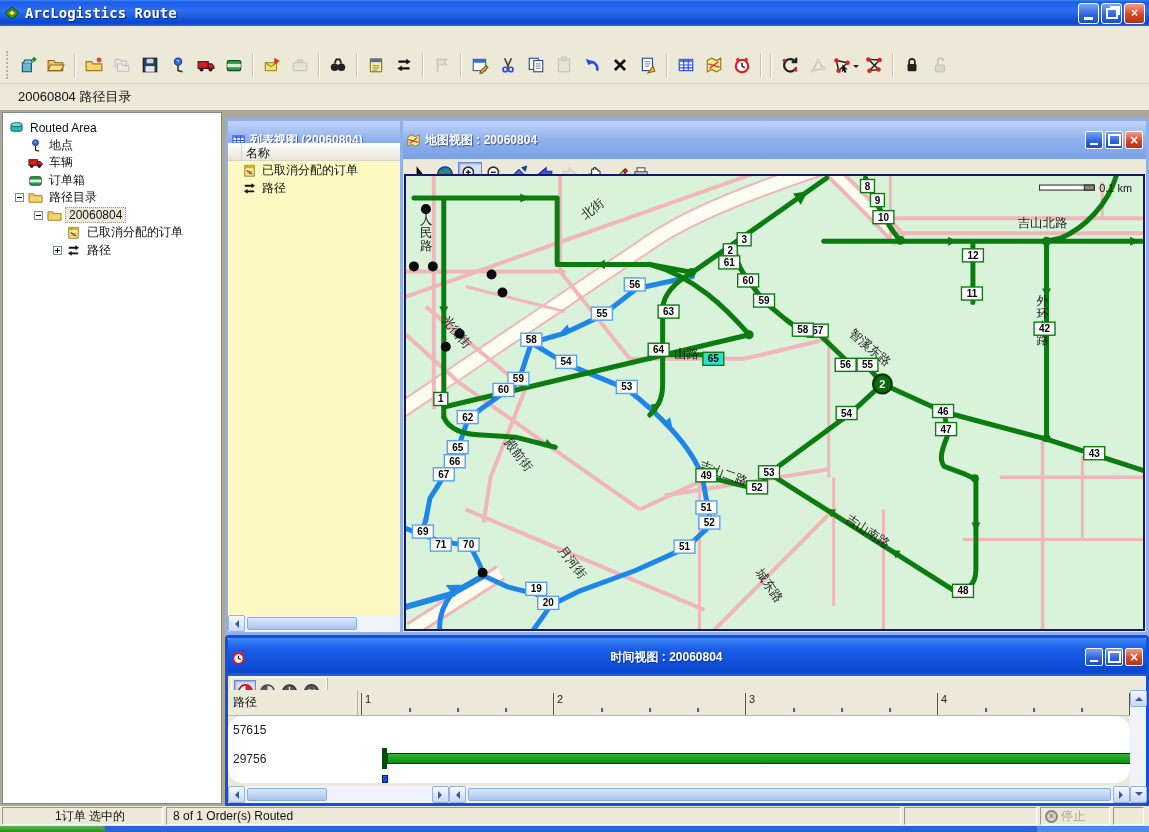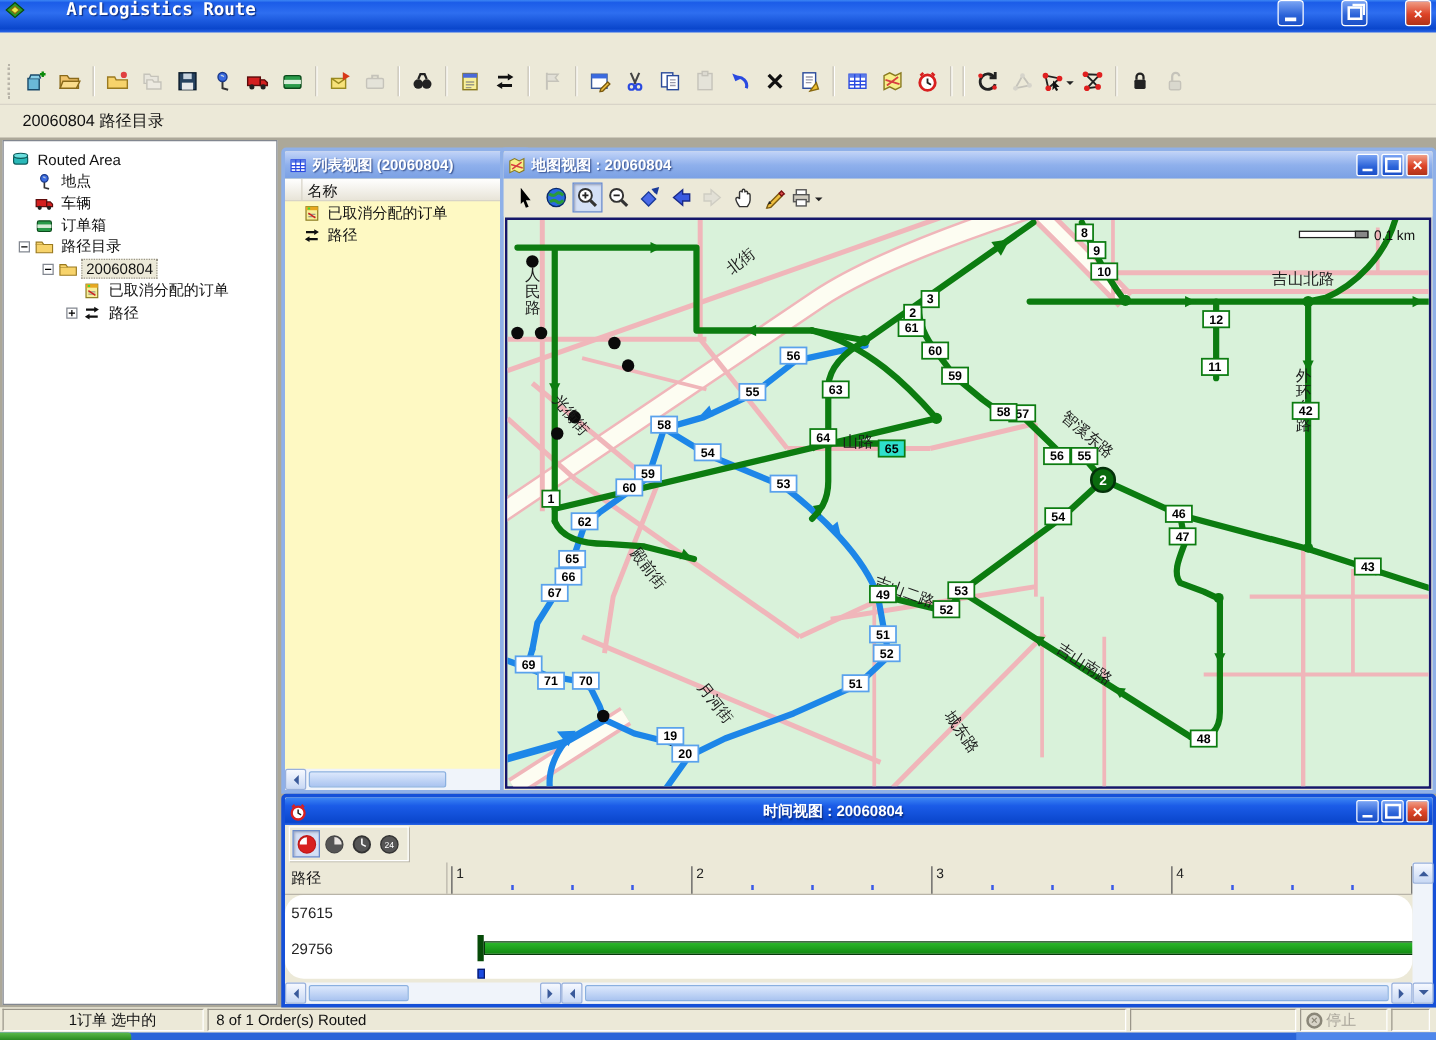--- a/index.html
+++ b/index.html
@@ -2,21 +2,21 @@
 <html><head>
 <meta charset="utf-8">
 <style>
 html,body{margin:0;padding:0;background:#555;}
 *{box-sizing:border-box;}
 #app{position:relative;width:1149px;height:832px;overflow:hidden;
   font-family:"Liberation Sans","DejaVu Sans",sans-serif;font-size:12px;background:#ece9d8;}
 
 #titlebar{position:absolute;left:0;top:0;width:1149px;height:26px;
   background:linear-gradient(180deg,#3c86f4 0%,#1b5ce8 8%,#2e6ef0 40%,#0a46cc 88%,#2a66e8 100%);
-  display:flex;align-items:flex-start;padding:0 4px;gap:28px;}
+  display:flex;align-items:center;padding:0 4px;}
 #title-text{color:#fff;font-weight:bold;font-size:14px;font-family:"DejaVu Sans Mono","Liberation Mono",monospace;
   text-shadow:1px 1px 1px #0a2a7a;margin-left:5px;flex:1;white-space:nowrap;}
 .tbtn{width:21px;height:21px;border-radius:3px;margin-left:2px;border:1px solid #fff;
   background:linear-gradient(180deg,#7aa4f4,#2a62d8 60%,#1c50c8);position:relative;}
 .tbtn.close{background:linear-gradient(180deg,#f0a088,#dd4327 55%,#c23least,#b03318);background:linear-gradient(180deg,#f0a088,#dd4327 55%,#b03318);}
 .tbtn .glyph{position:absolute;left:0;top:0;right:0;bottom:0;color:#fff;font-weight:bold;
   display:flex;align-items:center;justify-content:center;font-size:12px;}
 .tbtn.min .glyph::after{content:"";width:9px;height:3px;background:#fff;margin-top:10px;}
 .tbtn.rest .glyph::after{content:"";width:8px;height:7px;border:2px solid #fff;box-shadow:3px -3px 0 -1px #fff;}
 
@@ -42,21 +42,21 @@
   border:1px solid #828790;overflow:hidden;padding-top:6px;z-index:4;}
 .tree-row{height:17.5px;display:flex;align-items:center;white-space:nowrap;color:#111;}
 .tree-row .lbl{padding:0 3px;margin-left:3px;}
 .tree-row .lbl.sel{background:#ece9d8;border:1px dotted #9a968a;}
 .expander{width:9px;height:9px;border:1px solid #828790;background:#fff;position:relative;flex:none;margin-right:4px;}
 .expander::before{content:"";position:absolute;left:1px;top:3px;width:5px;height:1px;background:#000;}
 .expander.plus::after{content:"";position:absolute;left:3px;top:1px;width:1px;height:5px;background:#000;}
 
 .win{position:absolute;border:3px solid #8fb0e8;border-radius:4px 4px 0 0;background:#ece9d8;}
 .win.active{border-color:#1550d8;text-align:center;}
-.win-title{height:22px;display:flex;align-items:center;padding:0 3px;border-radius:2px 2px 0 0;
+.win-title{height:38px;display:flex;align-items:center;padding:0 3px;border-radius:2px 2px 0 0;
   background:linear-gradient(180deg,#c2d4f8,#8fb0ec 50%,#7aa0e4);color:#fff;font-weight:bold;font-size:12px;}
 .win.active .win-title{background:linear-gradient(180deg,#3c86f4,#1b5ce8 30%,#0a46cc 90%,#2a66e8);}
 .win-title .wt-text{flex:1;margin-left:4px;white-space:nowrap;overflow:hidden;text-shadow:1px 1px 1px rgba(10,30,90,.6);}
 .wbtn{width:18px;height:18px;border-radius:2px;margin-left:2px;border:1px solid #fff;flex:none;
   background:linear-gradient(180deg,#7aa4f4,#2a62d8 60%,#1c50c8);position:relative;}
 .wbtn.close{background:linear-gradient(180deg,#f0a088,#dd4327 55%,#b03318);}
 .wbtn::after{position:absolute;left:0;top:0;right:0;bottom:0;display:flex;align-items:center;justify-content:center;color:#fff;font-weight:bold;font-size:11px;}
 .wbtn.min::after{content:"";width:8px;height:2px;background:#fff;margin:auto;margin-top:11px;}
 .wbtn.max::after{content:"";width:9px;height:8px;border:2px solid #fff;margin:auto;}
 .wbtn.close::after{content:"×";font-size:14px;}

